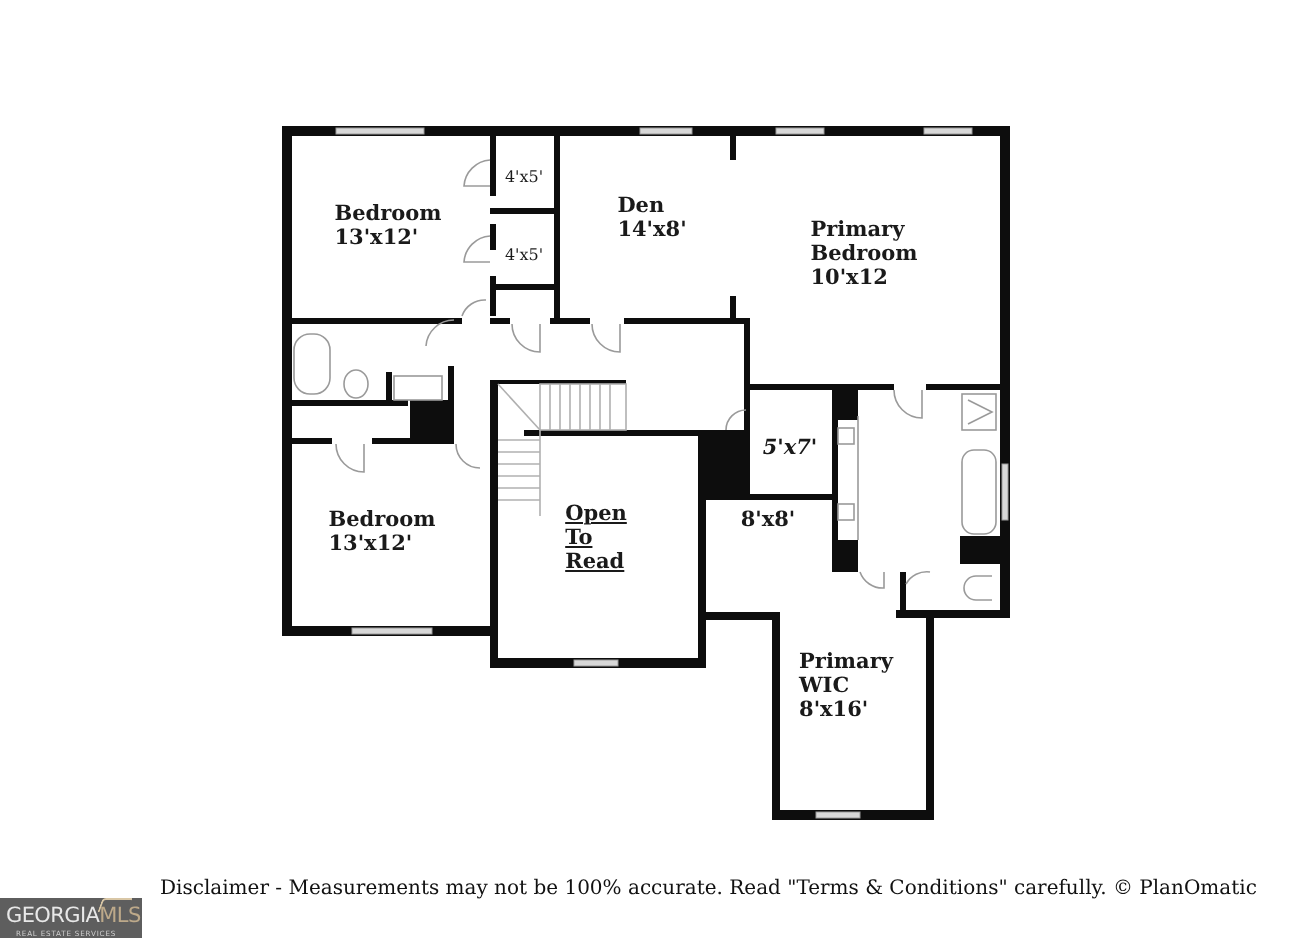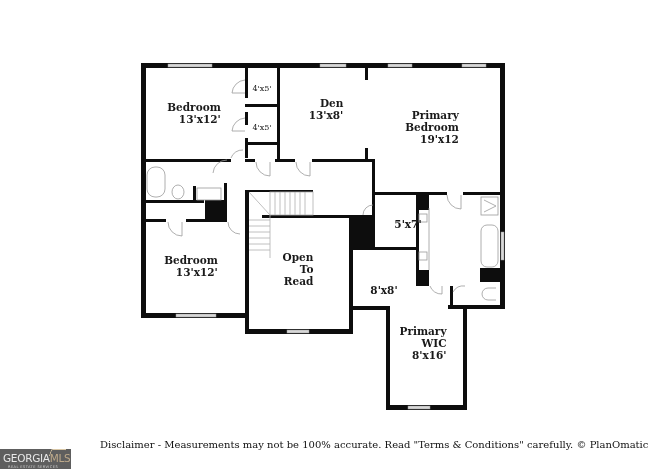--- a/index.html
+++ b/index.html
@@ -1,21 +1,21 @@
 <!DOCTYPE html>
 <html><head>
 <meta charset="utf-8">
 <style>
   html, body { margin:0; padding:0; background:#ffffff; }
   body { width:650px; height:473px; position:relative; overflow:hidden; font-family:"DejaVu Serif", serif; }
   #plan { position:absolute; left:0; top:0; width:650px; height:473px; }
-  .room-label { position:absolute; text-align:right; font-family:"DejaVu Serif", serif; font-weight:bold; color:#1a1a1a; line-height:12px; transform:translateX(-50%); white-space:nowrap; }
+  .room-label { position:absolute; text-align:left; font-family:"DejaVu Serif", serif; font-weight:bold; color:#1a1a1a; line-height:12px; transform:translateX(-50%); white-space:nowrap; }
   .room-label.sm { font-size:10.5px; }
   .room-label.xs { font-size:8px; font-weight:normal; }
-  .disclaimer { position:absolute; left:100px; top:439px; font-size:10px; color:#111; font-family:"DejaVu Serif", serif; white-space:nowrap; }
+  .disclaimer { position:absolute; left:80px; top:439px; font-size:10px; color:#111; font-family:"DejaVu Serif", serif; white-space:nowrap; }
   .logo { position:absolute; left:0; top:449px; width:71px; height:20px; background:#5e5e5e; color:#e8e8e8; }
   .logo .brand { position:absolute; left:3px; top:3px; font-family:"DejaVu Sans", sans-serif; font-size:10.5px; letter-spacing:-0.3px; }
   .logo .brand .mls { color:#bda98a; }
   .logo .sub { position:absolute; left:8px; top:16px; font-family:"DejaVu Sans", sans-serif; font-size:3.6px; letter-spacing:0.4px; color:#cfcfcf; }
   .logo .roof { position:absolute; left:50px; top:0px; width:14px; height:6px; border-top:1.5px solid #d9c7a6; border-left:1.5px solid #d9c7a6; transform:skewX(-20deg); border-radius:2px 0 0 0; }
 </style>
 </head>
 <body>
 
 <svg id="plan" viewBox="0 0 650 473" xmlns="http://www.w3.org/2000/svg">
@@ -143,38 +143,38 @@
 </svg>
 
 <div class="room-label sm" style="left:194px;top:101px;">
   <div>Bedroom</div>
   <div>13'x12'</div>
 </div>
 <div class="room-label xs" style="left:262px;top:83px;">4'x5'</div>
 <div class="room-label xs" style="left:262px;top:122px;">4'x5'</div>
 <div class="room-label sm" style="left:326px;top:97px;">
   <div>Den</div>
-  <div>13'x8'</div>
+  <div>14'x8'</div>
 </div>
 <div class="room-label sm" style="left:432px;top:109px;">
   <div>Primary</div>
   <div>Bedroom</div>
-  <div>19'x12</div>
+  <div>10'x12</div>
 </div>
 <div class="room-label sm" style="left:191px;top:254px;">
   <div>Bedroom</div>
   <div>13'x12'</div>
 </div>
-<div class="room-label sm" style="left:298px;top:251px;">
+<div class="room-label sm" style="left:298px;top:251px;text-decoration:underline;">
   <div>Open</div>
   <div>To</div>
   <div>Read</div>
 </div>
-<div class="room-label sm" style="left:408px;top:218px;">5'x7'</div>
-<div class="room-label sm" style="left:384px;top:284px;">8'x8'</div>
+<div class="room-label sm" style="left:395px;top:218px;font-style:italic;">5'x7'</div>
+<div class="room-label sm" style="left:384px;top:254px;">8'x8'</div>
 <div class="room-label sm" style="left:423px;top:325px;">
   <div>Primary</div>
   <div>WIC</div>
   <div>8'x16'</div>
 </div>
 
 <div class="disclaimer">Disclaimer - Measurements may not be 100% accurate. Read "Terms &amp; Conditions" carefully. © PlanOmatic</div>
 <div class="logo">
   <div class="roof"></div>
   <div class="brand"><span>GEORGIA</span><span class="mls">MLS</span></div>

